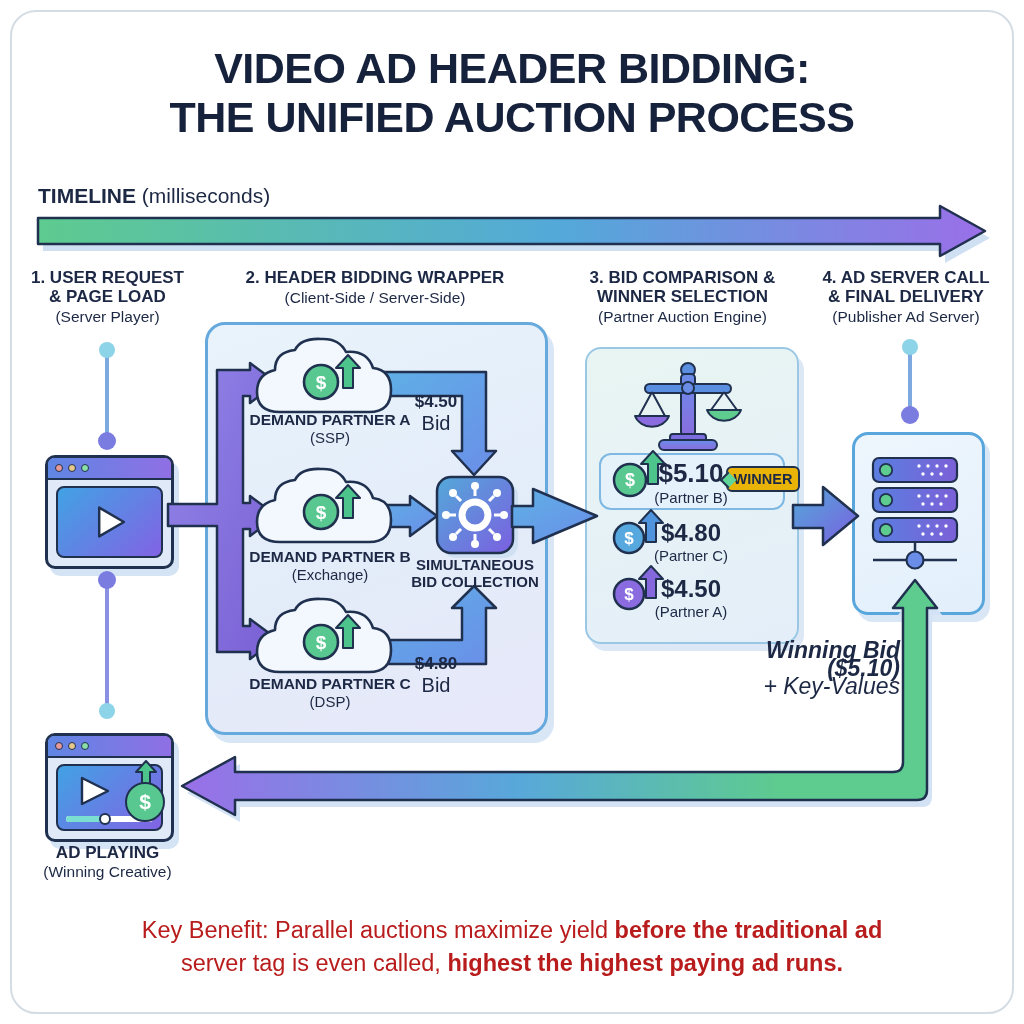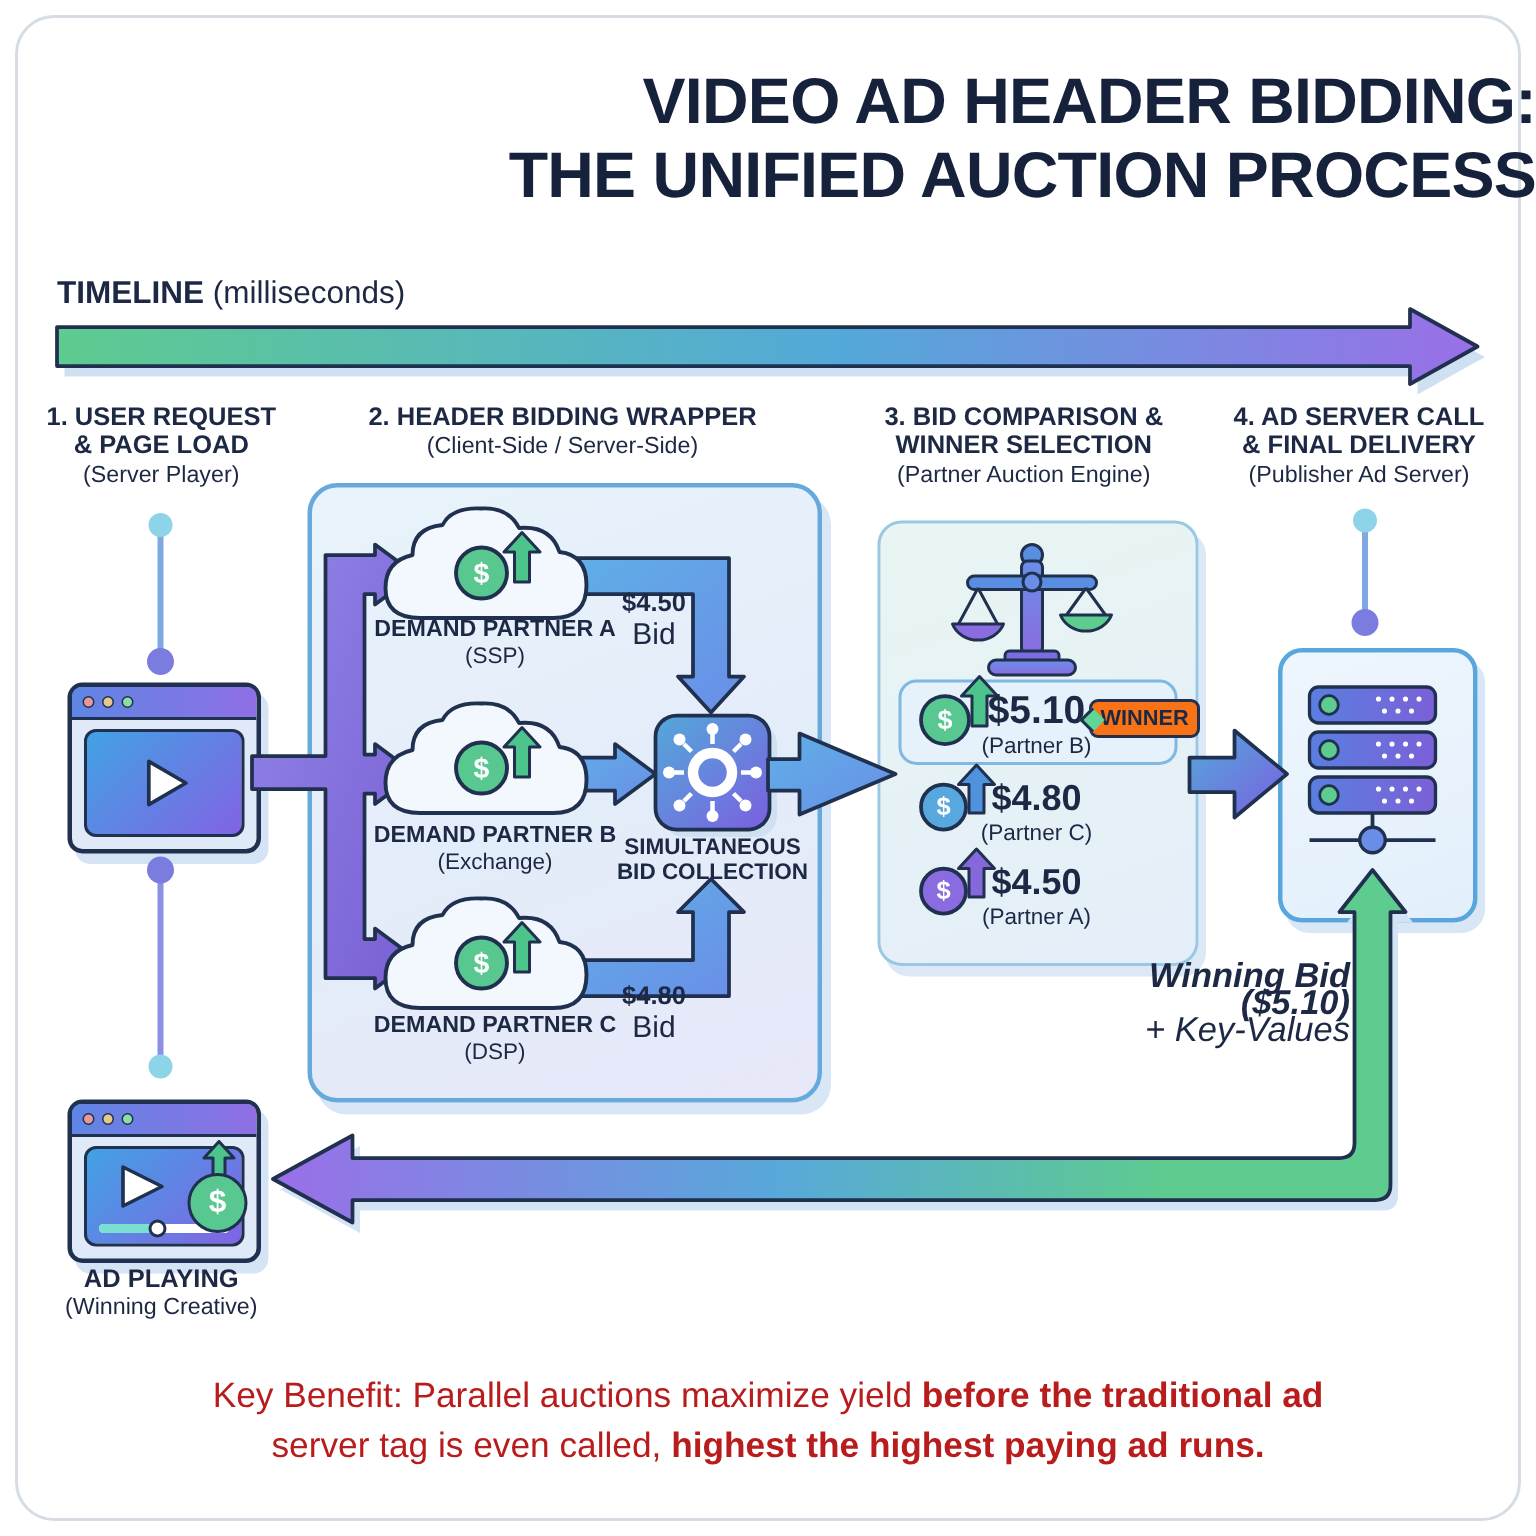--- a/index.html
+++ b/index.html
@@ -6,21 +6,21 @@
   #stage{position:relative;width:1024px;height:1024px;background:#ffffff;overflow:hidden;
          font-family:"Liberation Sans",sans-serif;color:#1c2844;}
   .abs{position:absolute;}
   
   .box-layer{z-index:1;}
   #flow-svg{z-index:2;}
   .txt{z-index:3;}
   
   #frame{inset:10px;border:2.5px solid #d6dce4;border-radius:26px;background:#ffffff;z-index:0;}
   
-  .title-line{left:0;right:0;text-align:right;font-weight:800;font-size:43px;
+  .title-line{left:0;right:0;text-align:center;font-weight:800;font-size:43px;
               letter-spacing:-0.5px;color:#16213c;}
   
   #timeline-label{left:38px;top:184px;font-size:21px;}
   #timeline-label b{font-weight:800;}
   
   .step-head{text-align:center;line-height:19px;}
   .step-head .hl{font-weight:800;font-size:17px;}
   .step-head .sub{font-weight:400;font-size:15.5px;margin-top:1px;}
   
   #wrapper-box{left:205px;top:322px;width:337px;height:407px;border:3px solid #66a9dd;border-radius:20px;
@@ -49,21 +49,21 @@
     color:#fff;font-weight:800;font-size:21px;z-index:2;}
   
   .center-lab{text-align:center;}
   .plabel{font-weight:800;font-size:15.5px;}
   .ptype{font-weight:400;font-size:15px;}
   .bid-amt{font-weight:800;font-size:17px;text-align:center;}
   .bid-word{font-weight:400;font-size:20px;text-align:center;}
   .hub-lab{font-weight:800;font-size:15px;line-height:17px;text-align:center;}
   .amt-big{font-weight:800;text-align:center;}
   .prt{font-weight:400;font-size:15px;text-align:center;}
-  #winner-badge{left:726px;top:466px;width:74px;height:26px;background:#f97316;border:2.5px solid #20304f;
+  #winner-badge{left:726px;top:466px;width:74px;height:26px;background:#eab308;border:2.5px solid #20304f;
     border-radius:6px;display:flex;align-items:center;justify-content:center;font-weight:800;font-size:14.5px;
     box-sizing:border-box;z-index:4;}
   #winner-badge::before{content:"";position:absolute;left:-6px;top:6px;width:10px;height:10px;background:#5fd598;
     border-left:2.5px solid #20304f;border-bottom:2.5px solid #20304f;transform:rotate(45deg);}
   #server-note{left:755px;top:641px;width:145px;text-align:right;font-size:23px;line-height:18px;font-style:italic;}
   #server-note .b{font-weight:800;}
   #footer{left:50px;right:50px;top:914px;text-align:center;font-size:23.5px;line-height:33px;color:#b91c1c;}
   #footer .b{font-weight:700;}
   
   text.dollar{fill:#ffffff;font-family:"Liberation Sans",sans-serif;font-weight:800;}

